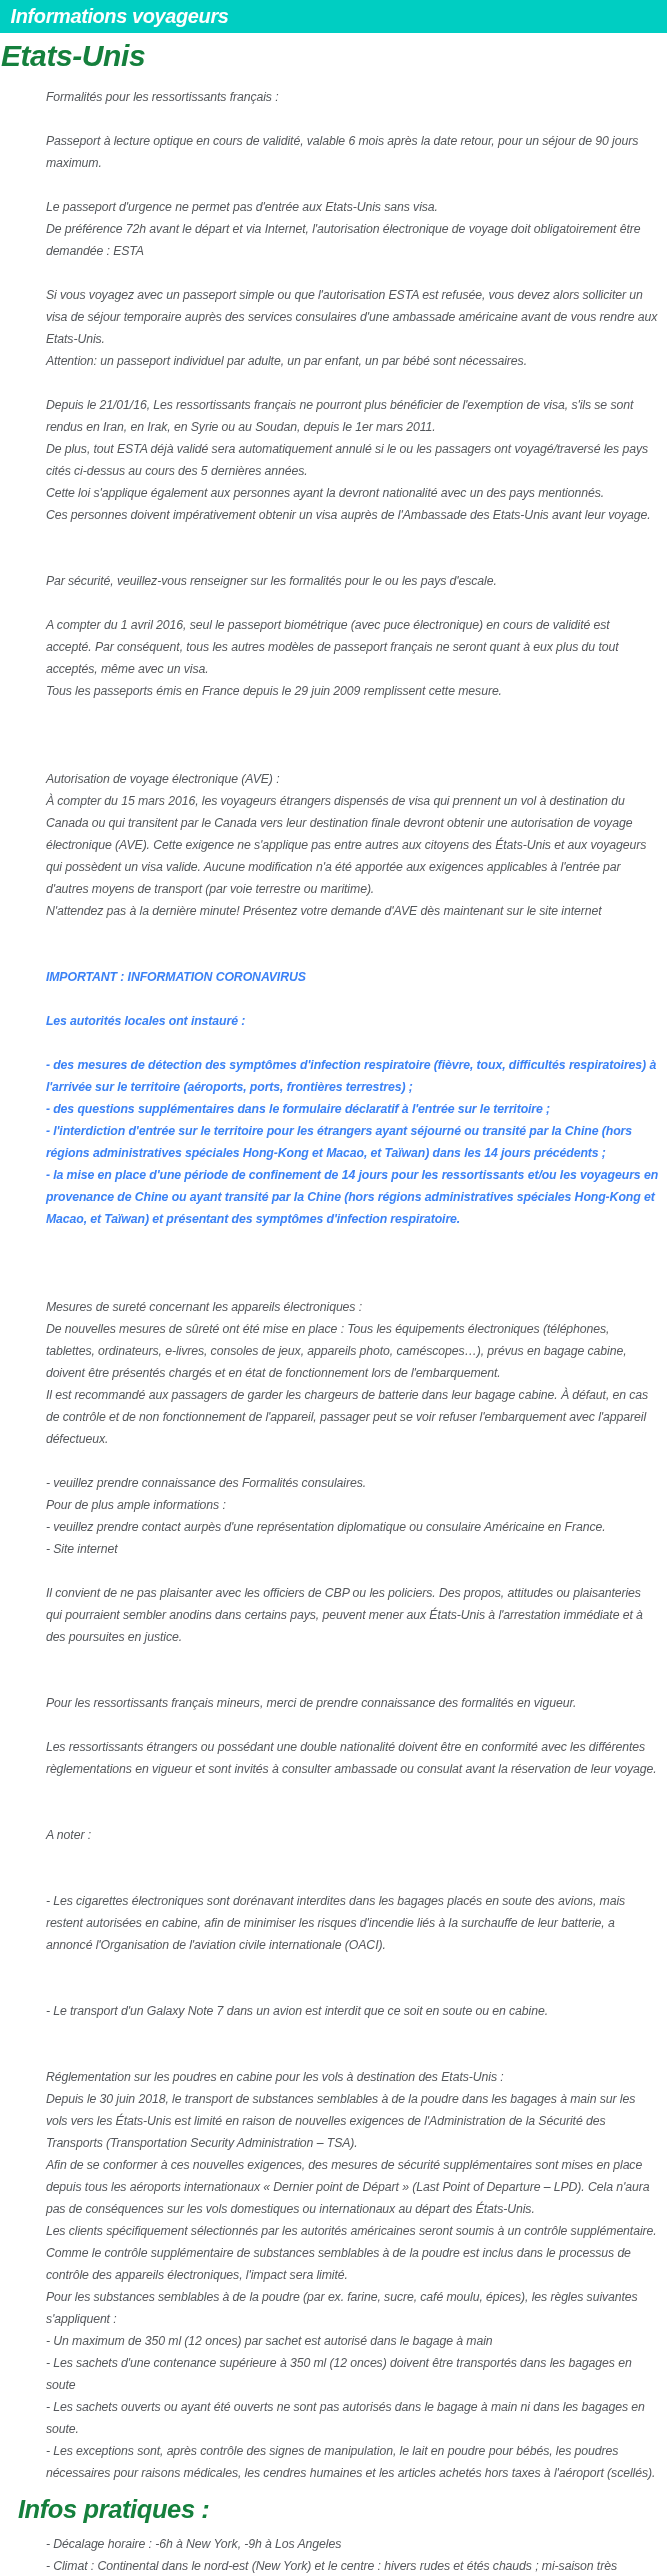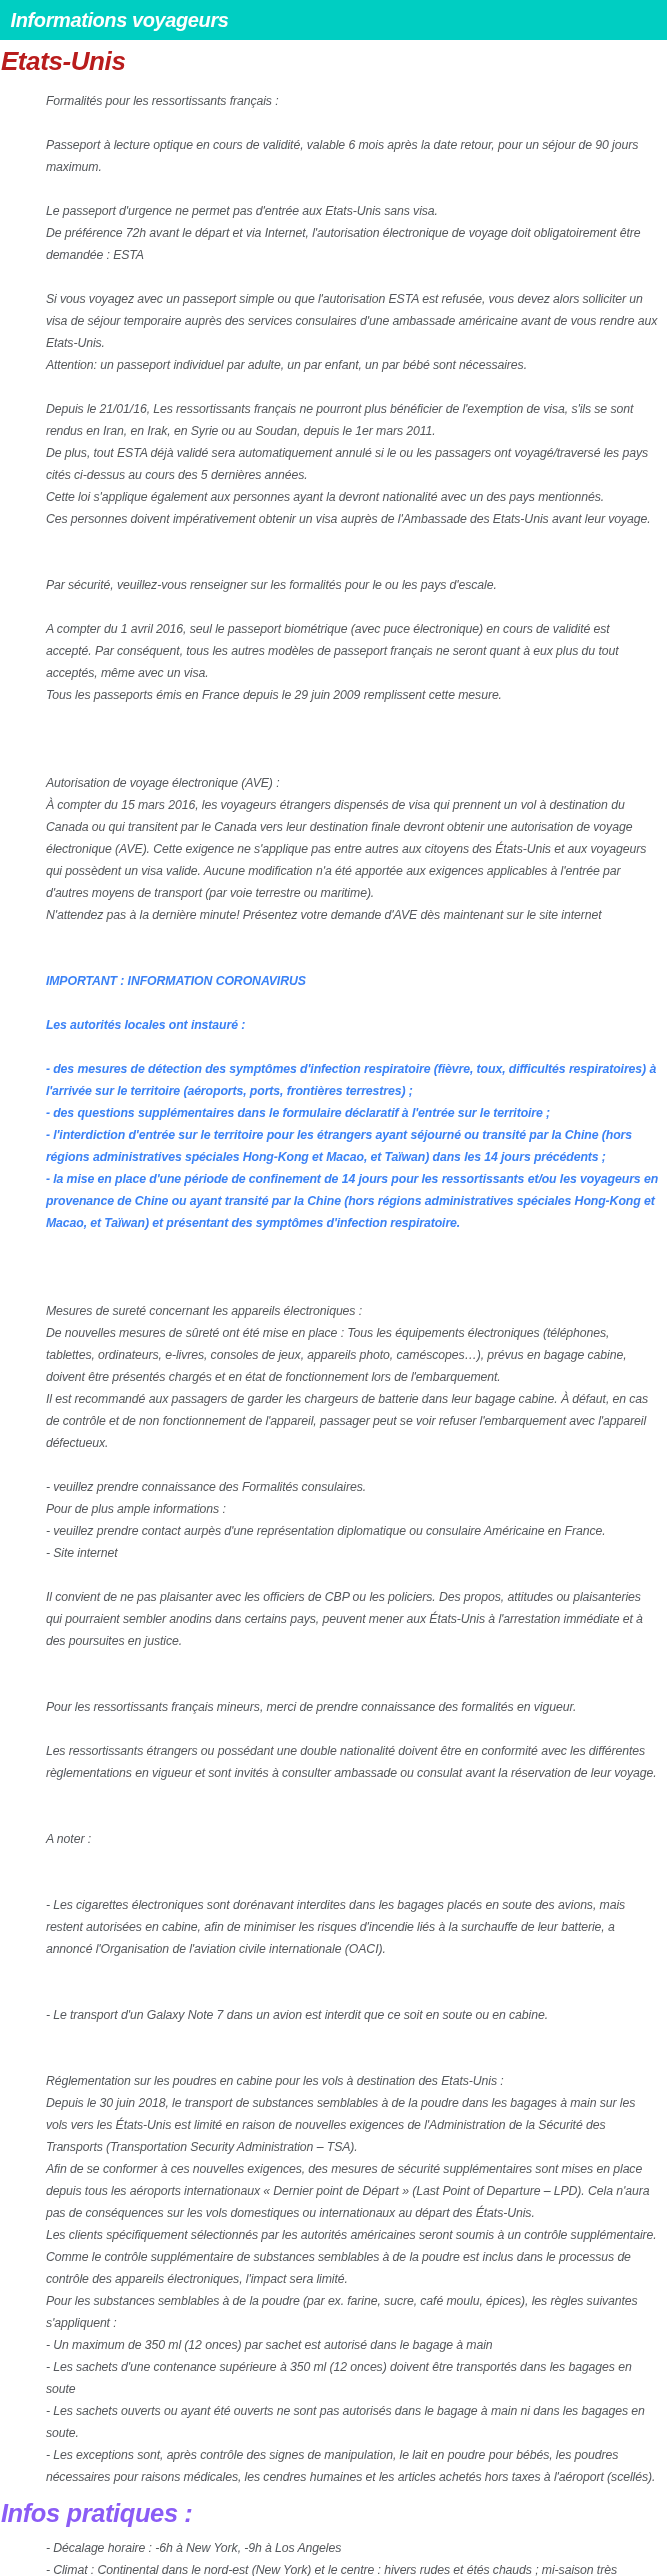--- a/index.html
+++ b/index.html
@@ -6,53 +6,54 @@
     margin: 0;
     padding: 0;
     background: #ffffff;
     width: 667px;
   }
   body {
     font-family: "Liberation Sans", "DejaVu Sans", sans-serif;
   }
   .banner {
     background: #00CEC2;
-    height: 40px;
+    height: 33px;
     display: flex;
     align-items: center;
     padding-left: 10.6px;
     box-sizing: border-box;
   }
   .banner-title {
     color: #ffffff;
     font-style: italic;
     font-weight: bold;
     font-size: 20px;
     margin: 0;
     letter-spacing: -0.4px;
     white-space: nowrap;
   }
   main {
     padding: 0 8.8px 12.3px 0.9px;
   }
   .country-heading {
-    color: #b91c1c;
+    color: #15803d;
     font-style: italic;
     font-weight: bold;
-    font-size: 26px;
+    font-size: 30px;
     letter-spacing: -0.4px;
     margin: 6.2px 0 13.2px 0;
   }
   .pink-heading {
-    color: #8b5cf6;
+    color: #15803d;
     font-style: italic;
     font-weight: bold;
     font-size: 25.5px;
     letter-spacing: -0.4px;
     margin: 10.6px 0 8.8px 0;
+    padding-left: 17px;
   }
   .para {
     margin: 0;
     font-style: italic;
     font-size: 12.3px;
     line-height: 22px;
     color: #55585C;
     letter-spacing: -0.1px;
     padding-left: 45px;
   }

